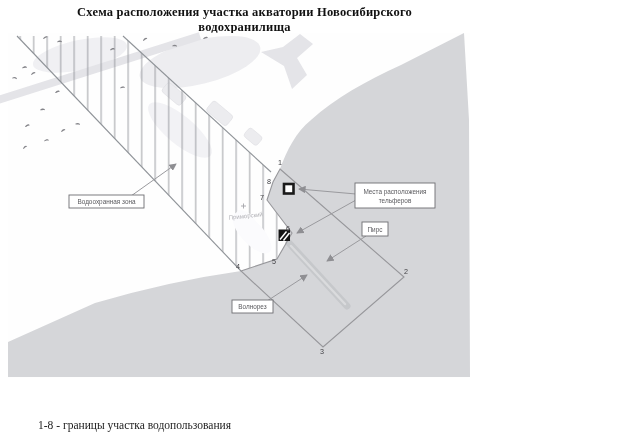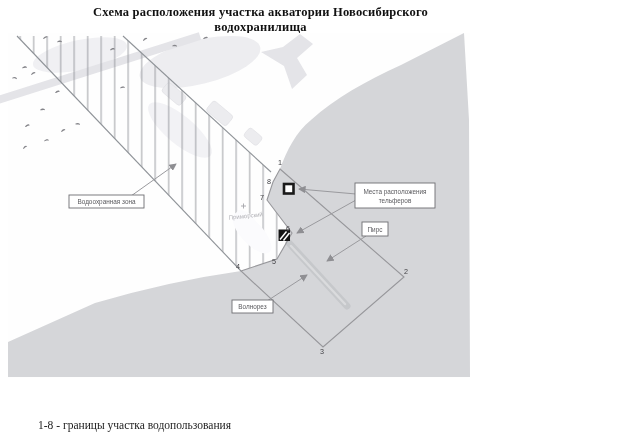--- a/index.html
+++ b/index.html
@@ -4,21 +4,21 @@
 <style>
   html,body{margin:0;padding:0;background:#ffffff;}
   .page{
     position:relative;
     width:640px;height:435px;
     background:#ffffff;
     overflow:hidden;
     font-family:"Liberation Serif", serif;
   }
   .doc-title{
-    position:absolute;left:48px;top:5px;width:425px;
+    position:absolute;left:32px;top:5px;width:425px;
     text-align:center;
     font-size:12.5px;font-weight:bold;color:#111;
     letter-spacing:.2px;
   }
   .map-wrap{position:absolute;left:0;top:0;width:640px;height:435px;}
   .legend{
     position:absolute;left:38px;top:388px;width:560px;
     font-size:11.5px;color:#1c1c1c;
   }
   .legend .legend-item{margin-top:31px;}

